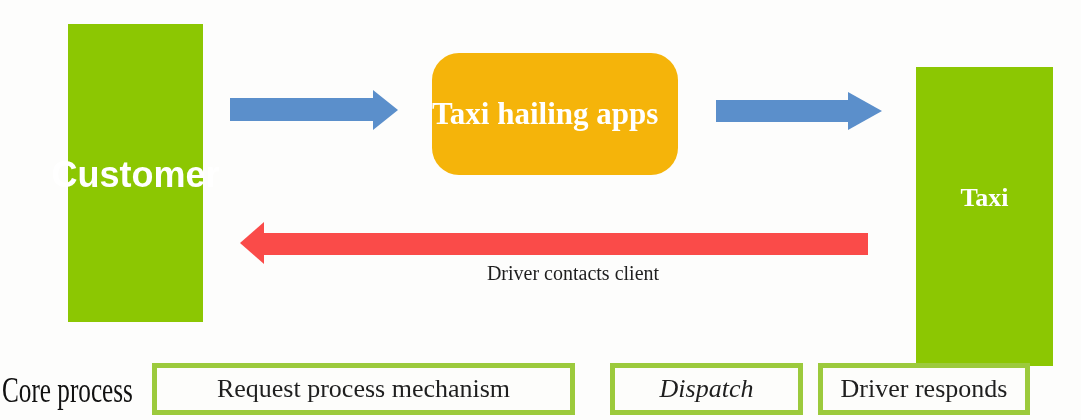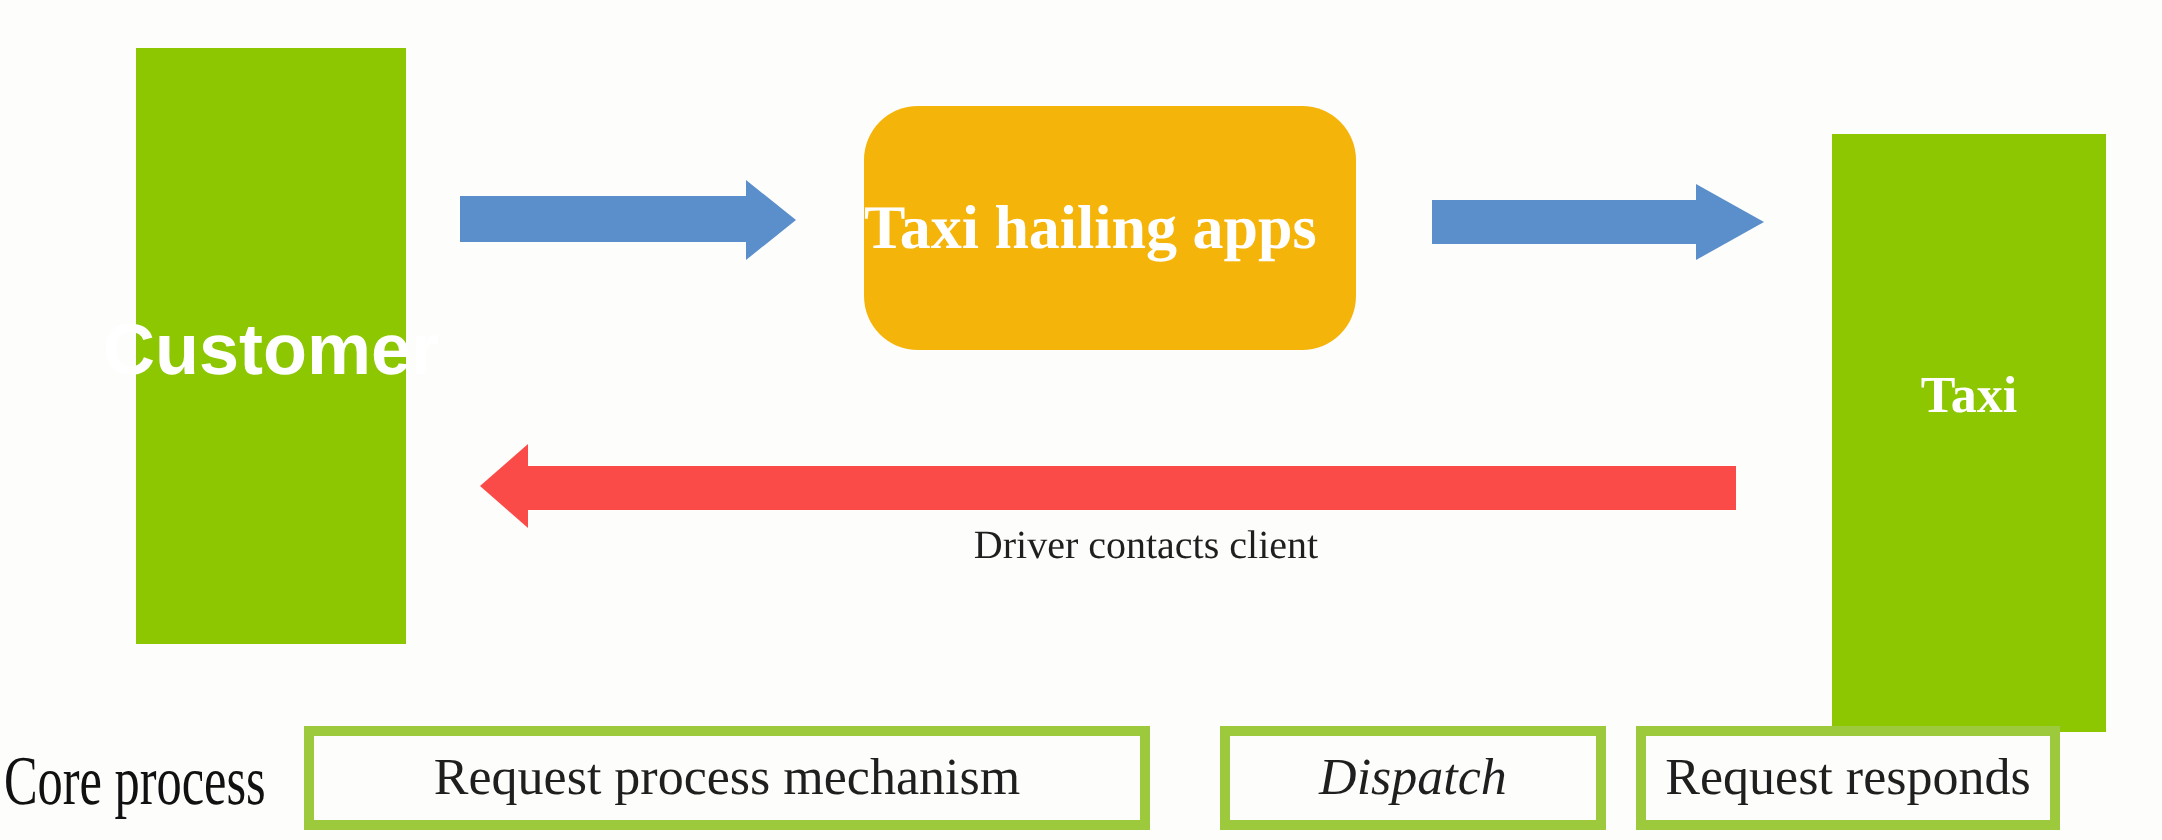--- a/index.html
+++ b/index.html
@@ -111,16 +111,16 @@
   <div class="arrow-label lbl-contacts">Driver contacts client</div>
 
   <div class="core-label">Core process</div>
   <div class="step-box step-1">
     <span>Request process mechanism</span>
   </div>
   <div class="step-box step-2">
     <span>Dispatch</span>
   </div>
   <div class="step-box step-3">
-    <span>Request responds</span>
+    <span>Driver responds</span>
   </div>
 
 </div>
 
 </body></html>

